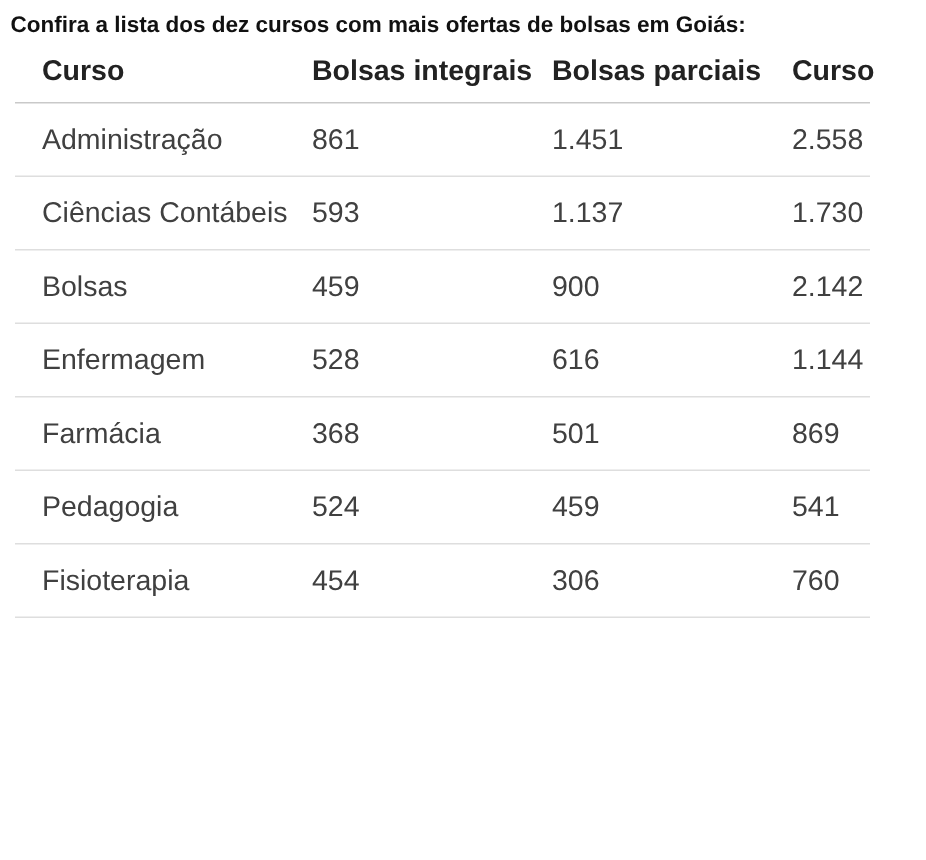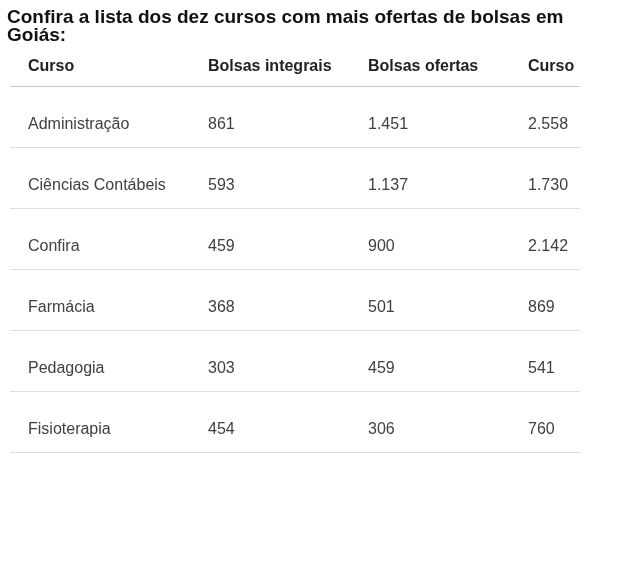--- a/index.html
+++ b/index.html
@@ -12,52 +12,52 @@
   }
   *{box-sizing:border-box;margin:0;padding:0;}
   html,body{
     width:617px;height:573px;
     background:var(--bg);
     font-family:"Liberation Sans","DejaVu Sans",sans-serif;
     overflow:hidden;
   }
   .page-title{
     padding:8px 8px 0 7px;
-    font-size:19px;
+    font-size:15px;
     font-weight:bold;
     line-height:18px;
     color:var(--title-color);
   }
   .table-wrap{
     margin:2px 0 0 10px;
     width:570px;
   }
   table{
     width:570px;
     border-collapse:collapse;
     table-layout:fixed;
-    font-size:16px;
+    font-size:19px;
   }
   col.c1{width:180px;}
   col.c2{width:160px;}
   col.c3{width:160px;}
   col.c4{width:70px;}
   th{
     text-align:left;
     font-weight:bold;
     color:var(--header-color);
     padding:11px 0 12px 18px;
     border-bottom:1px solid var(--header-border);
     line-height:17px;
     white-space:nowrap;
   }
   td{
     text-align:left;
     color:var(--body-color);
-    padding:28px 0 15px 18px;
+    padding:16px 0 15px 18px;
     border-bottom:1px solid var(--row-border);
     line-height:17px;
     white-space:nowrap;
   }
 </style>
 </head>
 <body>
 
 <div class="page-title">Confira a lista dos dez cursos com mais ofertas de bolsas em Goiás:</div>
 
@@ -66,52 +66,58 @@
     <colgroup>
       <col class="c1">
         <col class="c2">
         <col class="c3">
         <col class="c4">
     </colgroup>
     <thead>
       <tr>
         <th>Curso</th>
         <th>Bolsas integrais</th>
-        <th>Bolsas ofertas</th>
+        <th>Bolsas parciais</th>
         <th>Curso</th>
       </tr>
     </thead>
     <tbody>
         <tr>
     <td>Administração</td>
     <td>861</td>
     <td>1.451</td>
     <td>2.558</td>
   </tr>
         <tr>
     <td>Ciências Contábeis</td>
     <td>593</td>
     <td>1.137</td>
     <td>1.730</td>
   </tr>
         <tr>
-    <td>Confira</td>
+    <td>Bolsas</td>
     <td>459</td>
     <td>900</td>
     <td>2.142</td>
+  </tr>
+        <tr>
+    <td>Enfermagem</td>
+    <td>528</td>
+    <td>616</td>
+    <td>1.144</td>
   </tr>
         <tr>
     <td>Farmácia</td>
     <td>368</td>
     <td>501</td>
     <td>869</td>
   </tr>
         <tr>
     <td>Pedagogia</td>
-    <td>303</td>
+    <td>524</td>
     <td>459</td>
     <td>541</td>
   </tr>
         <tr>
     <td>Fisioterapia</td>
     <td>454</td>
     <td>306</td>
     <td>760</td>
   </tr>
       </tbody>

